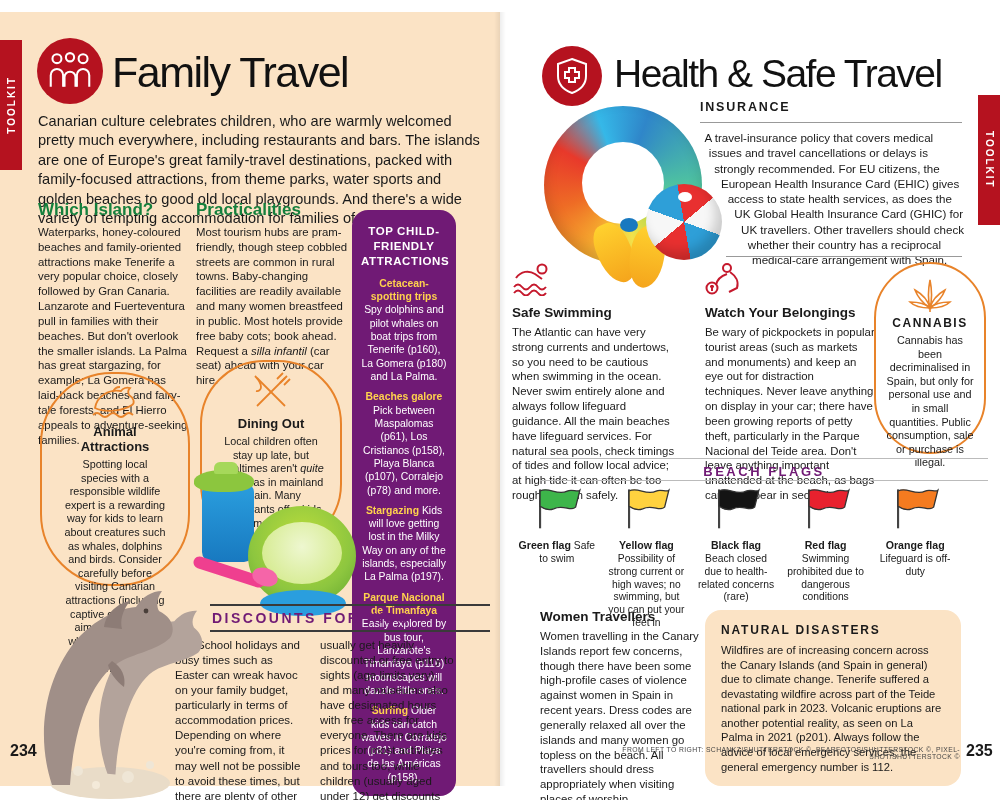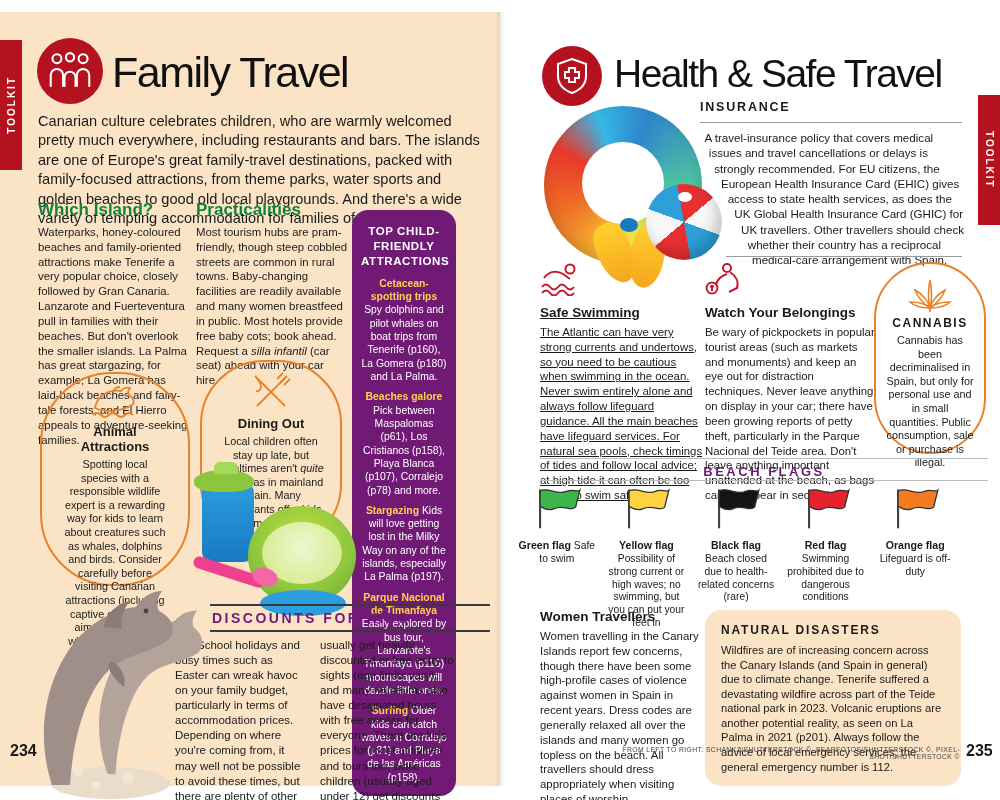--- a/index.html
+++ b/index.html
@@ -216,21 +216,21 @@
   <div class="ring-photo">
     <div class="ring"></div>
     <div class="ring-hole"></div>
     <div class="flipper f1"></div>
     <div class="flipper f2"></div>
     <div class="goggle"></div>
     <div class="ball"></div>
     <div class="ball-cap"></div>
   </div>
 
-  <div class="abs rcol" style="left:540px; top:262px; width:164px;text-decoration:underline;">
+  <div class="abs rcol" style="left:512px; top:262px; width:164px;">
     <svg width="42" height="34" viewBox="0 0 42 34" fill="none" stroke="#c5192d" stroke-width="2">
       <circle cx="30" cy="7" r="4.5"></circle>
       <path d="M4 16 C9 9 17 8 23 12 L30 17"></path>
       <path d="M2 25 q4 -5 8 0 t8 0 t8 0 t8 0"></path>
       <path d="M2 31 q4 -5 8 0 t8 0 t8 0 t8 0"></path>
     </svg>
     <div class="rcol-head">Safe Swimming</div>
     <p>The Atlantic can have very strong currents and undertows, so you need to be cautious when swimming in the ocean. Never swim entirely alone and always follow lifeguard guidance. All the main beaches have lifeguard services. For natural sea pools, check timings of tides and follow local advice; at high tide it can often be too rough to swim safely.</p>
   </div>
 

